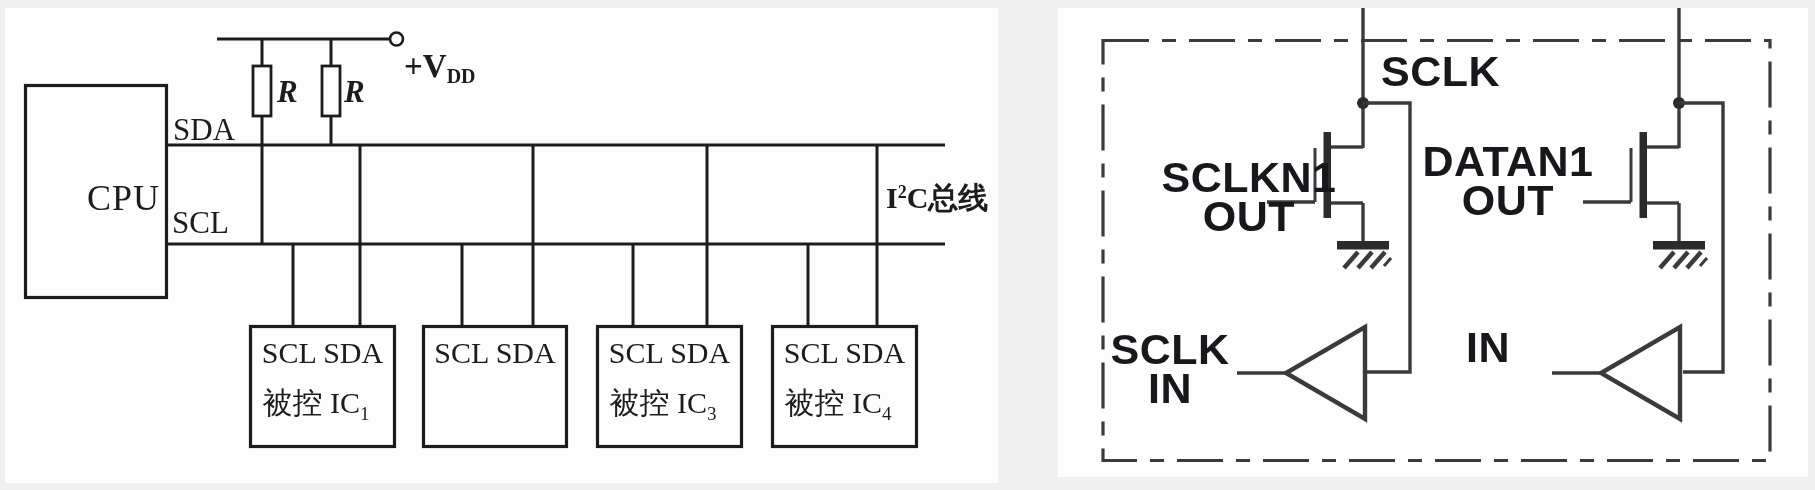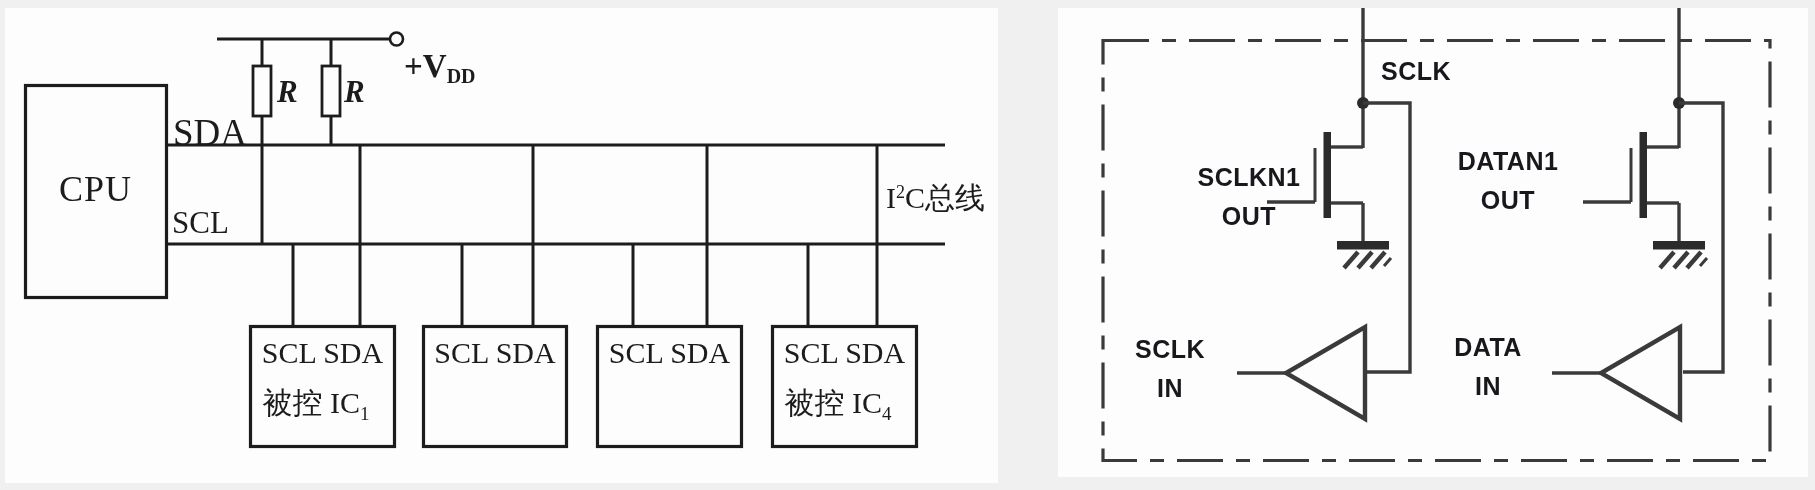--- a/index.html
+++ b/index.html
@@ -10,36 +10,36 @@
     width:1815px;height:490px;position:relative;overflow:hidden;
     background:var(--bg);
     font-family:"Liberation Serif", serif;
   }
   .panel{position:absolute;background:var(--panel);}
   #left-panel{left:5px;top:8px;width:993px;height:475px;}
   #right-panel{left:1058px;top:8px;width:750px;height:469px;}
   svg.wirework{position:absolute;left:0;top:0;}
   .lbl{position:absolute;color:var(--left-ink);white-space:nowrap;line-height:1;}
   .serif{font-family:"Liberation Serif", serif;}
-  .cpu{left:25px;top:171px;width:141px;text-align:center;font-size:36px;letter-spacing:1px;}
-  .sda{left:173px;top:114px;font-size:37px;}
+  .cpu{left:25px;top:180px;width:141px;text-align:center;font-size:36px;letter-spacing:1px;padding-left:28px;}
+  .sda{left:173px;top:114px;font-size:31px;}
   .scl{left:172px;top:207px;font-size:31px;}
   .rlbl{font-size:31px;font-style:italic;font-weight:600;}
   .r1{left:277px;top:76px;}
   .r2{left:344px;top:76px;}
   .vdd{left:404px;top:22px;font-size:33px;font-weight:700;margin-top:28px;}
   .vdd sub{font-size:20px;vertical-align:-6px;letter-spacing:0;}
-  .bus{left:886px;top:183px;font-size:30px;}
+  .bus{left:886px;top:183px;font-size:30px;font-weight:bold;}
   .bus sup{font-size:18px;vertical-align:10px;}
   .icbox{position:absolute;width:145px;height:104px;}
   .icbox .row1{position:absolute;left:0;right:0;top:12px;text-align:center;font-size:30px;}
   .icbox .row2{position:absolute;left:0;right:13px;top:62px;text-align:center;font-size:30px;}
   .icbox .row2 sub{font-size:19px;vertical-align:-7px;}
   .rp{font-family:"Liberation Sans", sans-serif;color:var(--right-text);
-      font-size:25px;font-weight:700;letter-spacing:.5px;line-height:39px;}
+      font-size:43px;font-weight:700;letter-spacing:.5px;line-height:39px;}
   .sclk-top{left:1381px;top:52px;}
   .block{text-align:center;width:200px;}
   .sclkn1{left:1149px;top:158px;}
   .sclkin{left:1070px;top:330px;}
   .datan1{left:1408px;top:142px;}
   .datain{left:1388px;top:328px;}
 </style>
 </head>
 <body>
 
@@ -142,35 +142,35 @@
 
 <div class="lbl serif icbox" style="left:250px;top:326px;">
   <div class="row1">SCL SDA</div>
   <div class="row2"><span>被控 IC</span><sub>1</sub></div>
 </div>
 <div class="lbl serif icbox" style="left:423px;top:326px;width:144px;">
   <div class="row1">SCL SDA</div>
 </div>
 <div class="lbl serif icbox" style="left:597px;top:326px;">
   <div class="row1">SCL SDA</div>
+  <div class="row2"><span>被控 IC</span><sub>3</sub></div>
 </div>
 <div class="lbl serif icbox" style="left:772px;top:326px;">
   <div class="row1">SCL SDA</div>
   <div class="row2"><span>被控 IC</span><sub>4</sub></div>
 </div>
 
 <div class="lbl rp sclk-top">SCLK</div>
 <div class="lbl rp block sclkn1">
   <div>SCLKN1</div>
   <div>OUT</div>
 </div>
 <div class="lbl rp block sclkin">
   <div>SCLK</div>
   <div>IN</div>
 </div>
 <div class="lbl rp block datan1">
   <div>DATAN1</div>
   <div>OUT</div>
 </div>
 <div class="lbl rp block datain">
-  <div>DATA</div>
   <div>IN</div>
 </div>
 
 </body></html>

